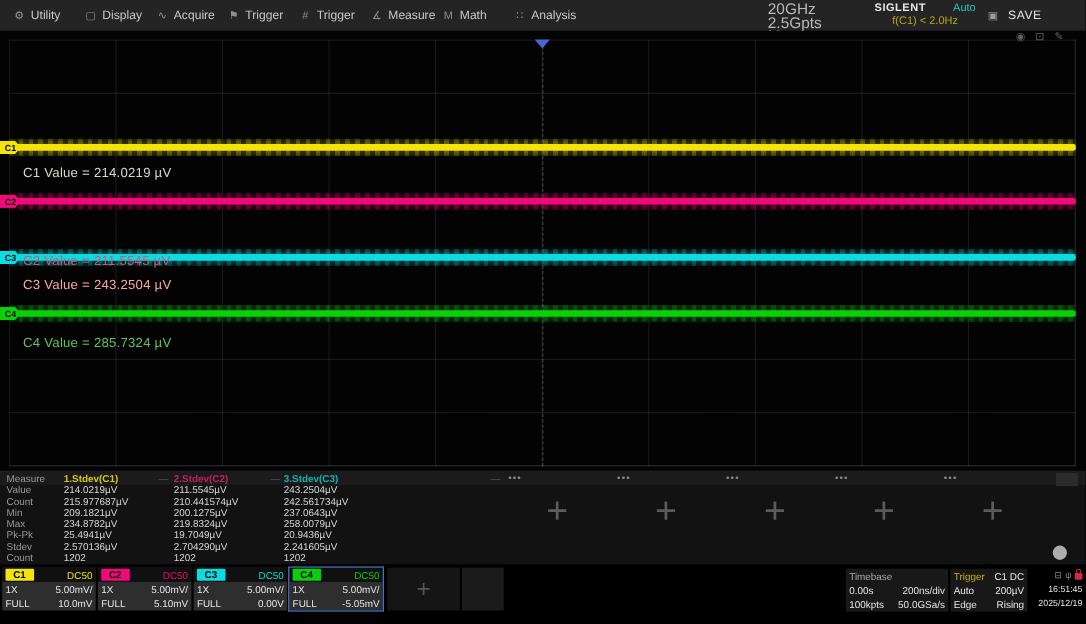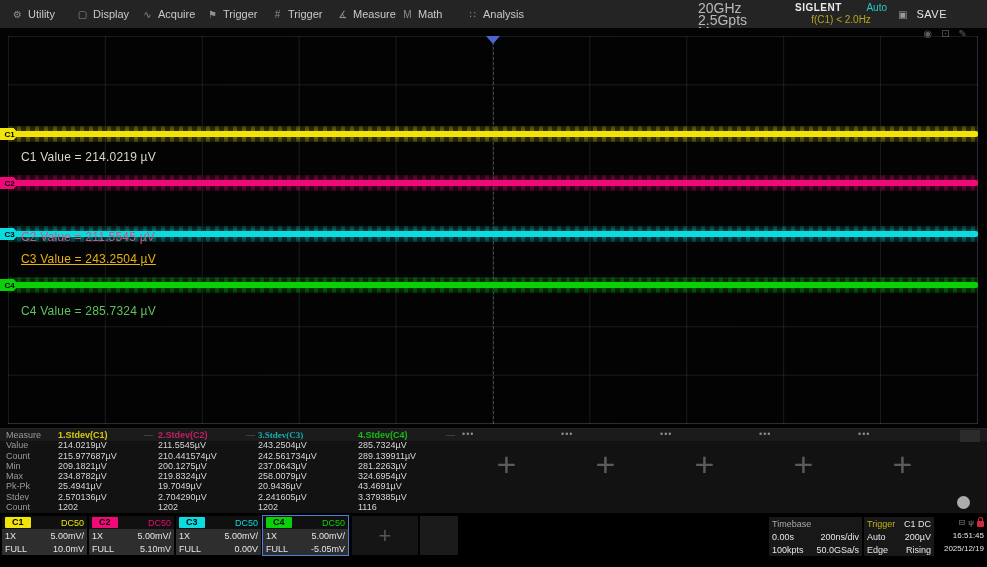--- a/index.html
+++ b/index.html
@@ -46,29 +46,29 @@
 
   .trace{position:absolute;left:8px;right:9px;height:16px;}
   .trace .fuzz{position:absolute;left:0;right:0;top:0;bottom:0;background:var(--ch);opacity:.45;filter:blur(3px);
     -webkit-mask-image:repeating-linear-gradient(90deg,#000 0 4px,rgba(0,0,0,.45) 4px 9px);
             mask-image:repeating-linear-gradient(90deg,#000 0 4px,rgba(0,0,0,.45) 4px 9px);}
   .trace .core{position:absolute;left:0;right:0;top:5px;height:6px;background:var(--ch);border-radius:2px;filter:blur(.4px);}
   .ch-marker{position:absolute;left:0;width:19px;height:12px;background:var(--ch);color:#000;
     font-size:8px;font-weight:bold;display:flex;align-items:center;justify-content:center;
     clip-path:polygon(0 0,72% 0,100% 50%,72% 100%,0 100%);cursor:pointer;}
   .wave-label{position:absolute;left:21px;font-size:12px;letter-spacing:.2px;}
-  .wl1{color:#d9d9c6;} .wl2{color:#cf5582;margin-top:28px;} .wl3{color:#eab308;text-decoration:underline;} .wl4{color:#5dc45d;}
+  .wl1{color:#d9d9c6;} .wl2{color:#cf5582;margin-top:28px;} .wl3{color:#fca5a5;} .wl4{color:#5dc45d;}
 
   
   .mpanel{position:absolute;top:428px;left:0;width:987px;height:85px;background:#121212;border-top:1px solid #232323;}
   .m-header-bg{position:absolute;top:0;left:0;right:0;height:12px;background:#1b1b1b;}
   .m-rows{position:absolute;left:6px;top:1px;font-size:9px;line-height:10.3px;color:#9a9a9a;}
   .m-col{position:absolute;top:1px;width:96px;font-size:9px;line-height:10.3px;color:#d6d6d6;}
   .m-col .hdr{font-weight:bold;}
-  .mh1{color:#d6ca10;} .mh2{color:#c22060;} .mh3{color:#14b0b0;font-family:Liberation Serif, serif;} .mh4{color:#17bb17;}
+  .mh1{color:#d6ca10;} .mh2{color:#c22060;} .mh3{color:#14b0b0;} .mh4{color:#17bb17;}
   .col-dash{position:absolute;top:1px;font-size:9px;color:#555;}
   .m-slot{position:absolute;top:0;width:97px;height:83px;}
   .m-slot .dots{position:absolute;left:4px;top:0;font-size:9px;color:#8a8a8a;letter-spacing:1px;cursor:pointer;}
   .m-slot .plus{position:absolute;left:0;right:0;top:18px;text-align:center;font-size:34px;font-weight:100;
     color:#5b5b5b;cursor:pointer;line-height:34px;}
   .m-corner-box{position:absolute;right:7px;top:1px;width:20px;height:12px;background:#2b2b2b;cursor:pointer;}
   .m-circle{position:absolute;right:17px;bottom:5px;width:13px;height:13px;border-radius:50%;background:#c8c8c8;opacity:.85;cursor:pointer;}
 
   
   .bottombar{position:absolute;top:513px;left:0;width:987px;height:44px;background:#000;font-size:9px;}
@@ -229,30 +229,20 @@
     <div class="hdr mh3">3.Stdev(C3)</div>
     <div>243.2504µV</div>
     <div>242.561734µV</div>
     <div>237.0643µV</div>
     <div>258.0079µV</div>
     <div>20.9436µV</div>
     <div>2.241605µV</div>
     <div>1202</div>
   </div>
 
-  <div class="m-col" style="left:358px">
-    <div class="hdr mh4">4.Stdev(C4)</div>
-    <div>285.7324µV</div>
-    <div>289.139911µV</div>
-    <div>281.2263µV</div>
-    <div>324.6954µV</div>
-    <div>43.4691µV</div>
-    <div>3.379385µV</div>
-    <div>1116</div>
-  </div>
   <span class="col-dash" style="left:446px">—</span>
 
   <div class="m-slot" style="left:458px">
     <span class="dots">•••</span>
     <div class="plus">+</div>
   </div>
   <div class="m-slot" style="left:557px">
     <span class="dots">•••</span>
     <div class="plus">+</div>
   </div>

